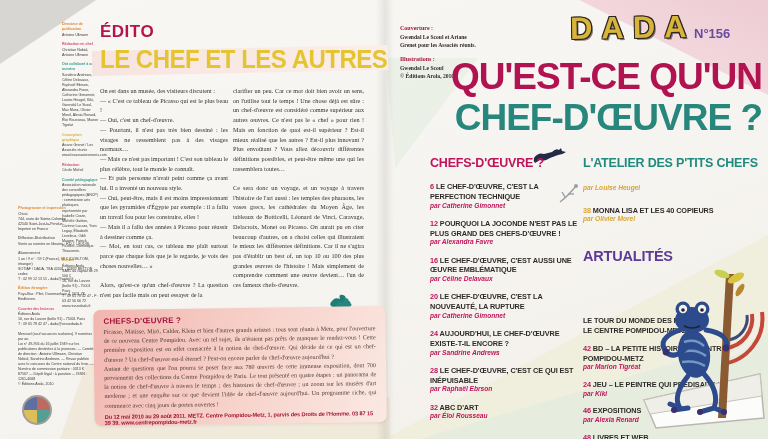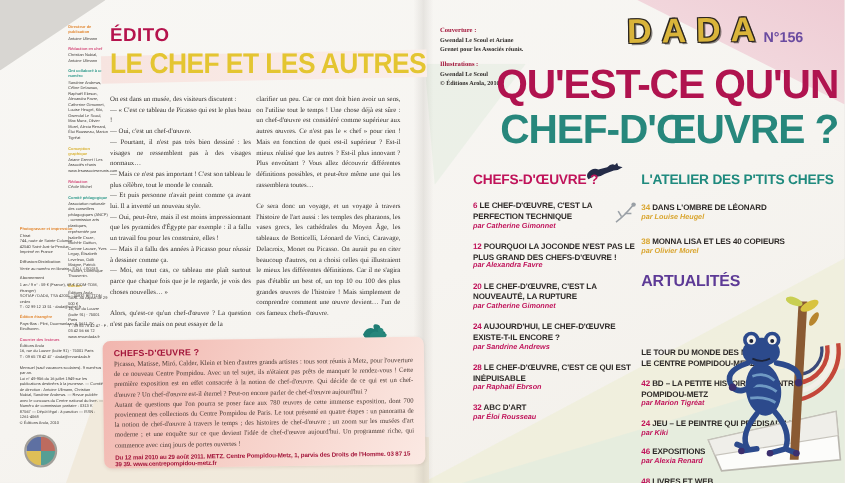--- a/index.html
+++ b/index.html
@@ -246,20 +246,24 @@
       <div class="toc-item">
         <div class="toc-title"><span class="toc-num">6</span> <span class="preline">LE CHEF-D'ŒUVRE, C'EST LA PERFECTION TECHNIQUE</span></div>
         <div class="toc-by">par Catherine Gimonnet</div>
       </div>
 
       <div class="toc-item">
         <div class="toc-title"><span class="toc-num">12</span> <span class="preline">POURQUOI LA JOCONDE N'EST PAS LE PLUS GRAND DES CHEFS-D'ŒUVRE !</span></div>
         <div class="toc-by">par Alexandra Favre</div>
       </div>
 
+      <div class="toc-item">
+        <div class="toc-title"><span class="toc-num">16</span> <span class="preline">LE CHEF-D'ŒUVRE, C'EST AUSSI UNE ŒUVRE EMBLÉMATIQUE</span></div>
+        <div class="toc-by">par Céline Delavaux</div>
+      </div>
 
       <div class="toc-item">
         <div class="toc-title"><span class="toc-num">20</span> <span class="preline">LE CHEF-D'ŒUVRE, C'EST LA NOUVEAUTÉ, LA RUPTURE</span></div>
         <div class="toc-by">par Catherine Gimonnet</div>
       </div>
 
       <div class="toc-item">
         <div class="toc-title"><span class="toc-num">24</span> <span class="preline">AUJOURD'HUI, LE CHEF-D'ŒUVRE EXISTE-T-IL ENCORE ?</span></div>
         <div class="toc-by">par Sandrine Andrews</div>
       </div>
@@ -270,21 +274,20 @@
       </div>
 
       <div class="toc-item">
         <div class="toc-title"><span class="toc-num">32</span> <span class="preline">ABC D'ART</span></div>
         <div class="toc-by">par Éloi Rousseau</div>
       </div>
     </div>
   <div class="abs toc-list list-atelier">
 
       <div class="toc-item">
-        <div class="toc-title"><span class="toc-num">34</span> <span class="preline">DANS L'OMBRE DE LÉONARD</span></div>
         <div class="toc-by">par Louise Heugel</div>
       </div>
 
       <div class="toc-item">
         <div class="toc-title"><span class="toc-num">38</span> <span class="preline">MONNA LISA ET LES 40 COPIEURS</span></div>
         <div class="toc-by">par Olivier Morel</div>
       </div>
     </div>
   <div class="abs toc-list list-actus">
 

